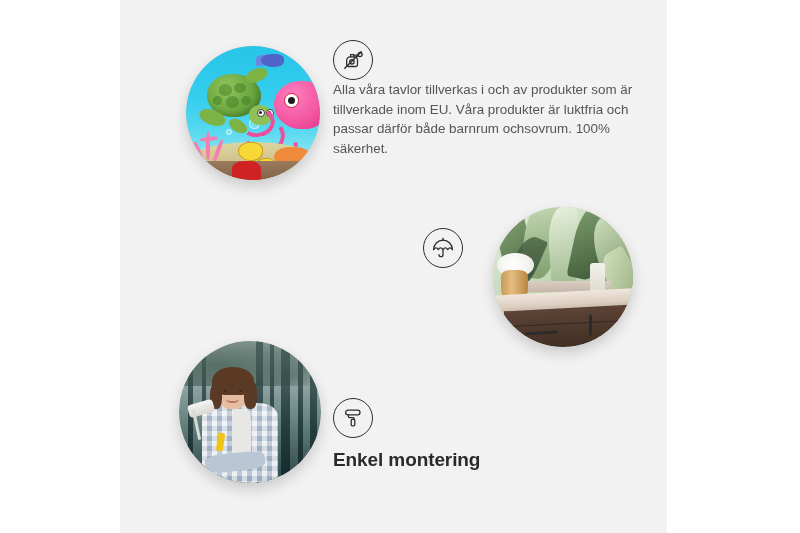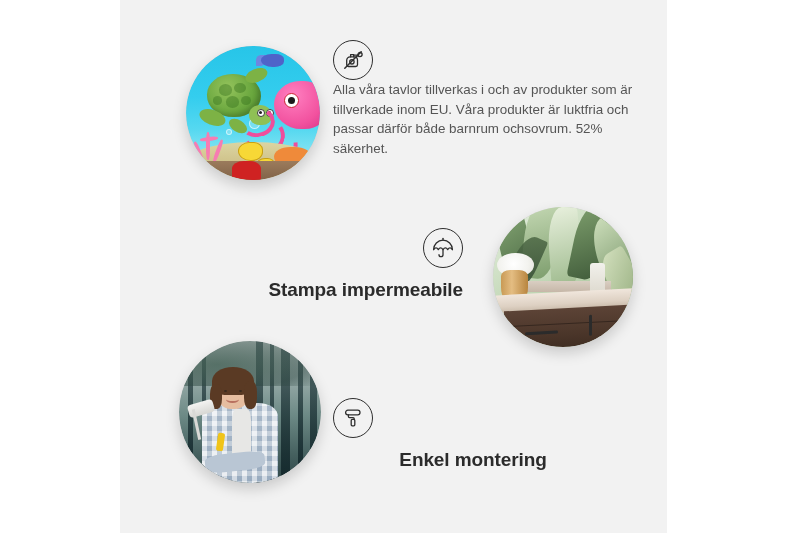--- a/index.html
+++ b/index.html
@@ -289,21 +289,21 @@
     left: 213px; top: 228px; width: 250px;
     text-align: right;
   }
   #feature-waterproof .icon-wrap {
     display: flex; justify-content: flex-end;
   }
 
   
   #feature-mounting {
     left: 333px; top: 398px; width: 280px;
-    text-align: center;
+    text-align: left;
   }
 </style>
 </head>
 <body>
 
 <div id="stage">
 
   <div id="canvas">
 
     <div class="photo-circle" id="circle-ocean" style="left:66px; top:46px;">
@@ -421,37 +421,36 @@
               <path d="M8.5 19.5h7.2c1 0 1.8-.8 1.8-1.8v-4.4c0-1.9-1.5-3.4-3.4-3.4h-4c-1.9 0-3.4 1.5-3.4 3.4v4.4c0 1 .8 1.8 1.8 1.8z"></path>
               <path d="M10.6 9.9V7.6h3.1v2.3"></path>
               <path d="M13.7 8.2h3.1c.7 0 1.3.6 1.3 1.3"></path>
               <circle cx="20" cy="7.6" r="2.1"></circle>
               <circle cx="11.9" cy="14.8" r="2.2"></circle>
             </g>
             <line x1="4.8" y1="21.2" x2="21.2" y2="4.8" stroke="#2e2e2e" stroke-width="1.5" stroke-linecap="round"></line>
           </svg>
         </div>
       </div>
-      <div class="feature-desc">Alla våra tavlor tillverkas i och av produkter som är tillverkade inom EU. Våra produkter är luktfria och passar därför både barnrum ochsovrum. 52% säkerhet.</div>
+      <div class="feature-desc">Alla våra tavlor tillverkas i och av produkter som är tillverkade inom EU. Våra produkter är luktfria och passar därför både barnrum ochsovrum. 100% säkerhet.</div>
     </div>
 
     <div class="feature" id="feature-waterproof" style="left:93px; top:228px;">
       <div class="icon-wrap">
         <div class="icon-circle">
           <svg width="26" height="26" viewBox="0 0 26 26" aria-hidden="true">
             <g fill="none" stroke="#2e2e2e" stroke-width="1.3" stroke-linecap="round" stroke-linejoin="round">
               <path d="M3.6 14.6c0-5.2 4.2-9.4 9.4-9.4s9.4 4.2 9.4 9.4"></path>
               <path d="M3.6 14.6c1.6-2.3 3.3-2.3 4.7 0 1.4-2.3 3.1-2.3 4.7 0 1.6-2.3 3.3-2.3 4.7 0 1.4-2.3 3.1-2.3 4.7 0"></path>
               <line x1="13" y1="5.2" x2="13" y2="3.3"></line>
               <path d="M13 14.6v5.1c0 1.1-.9 2-2 2s-2-.9-2-2"></path>
             </g>
           </svg>
         </div>
       </div>
-      <div class="feature-title">Stampa impermeabile</div>
     </div>
 
     <div class="feature" id="feature-mounting" style="left:213px; top:398px;">
       <div class="icon-wrap">
         <div class="icon-circle">
           <svg width="26" height="26" viewBox="0 0 26 26" aria-hidden="true">
             <g fill="none" stroke="#2e2e2e" stroke-width="1.3" stroke-linecap="round" stroke-linejoin="round">
               <rect x="5.6" y="5.2" width="14.4" height="4.6" rx="2.3"></rect>
               <path d="M8.4 9.8v1.7c0 .6.5 1.1 1.1 1.1h3.6c.6 0 1.1.5 1.1 1.1v.8"></path>
               <rect x="11.2" y="14.4" width="3.6" height="6.4" rx="1"></rect>

